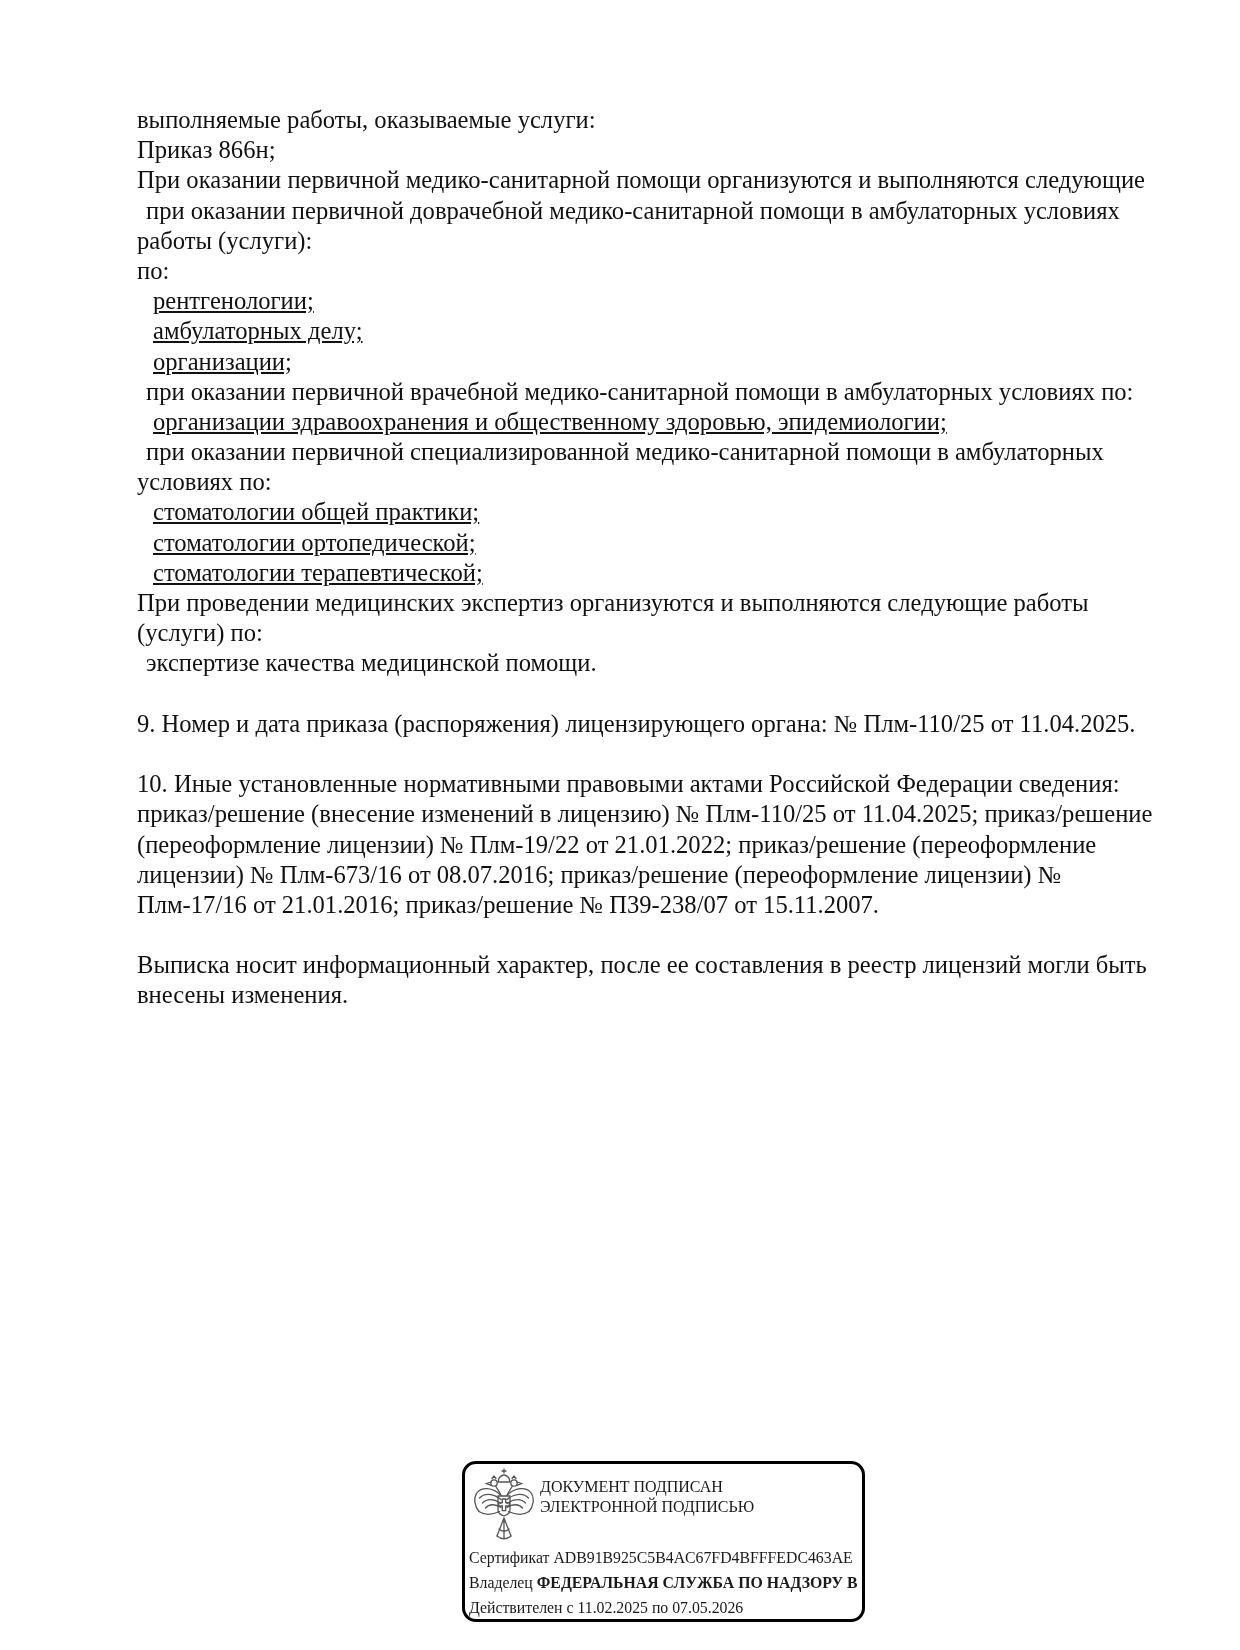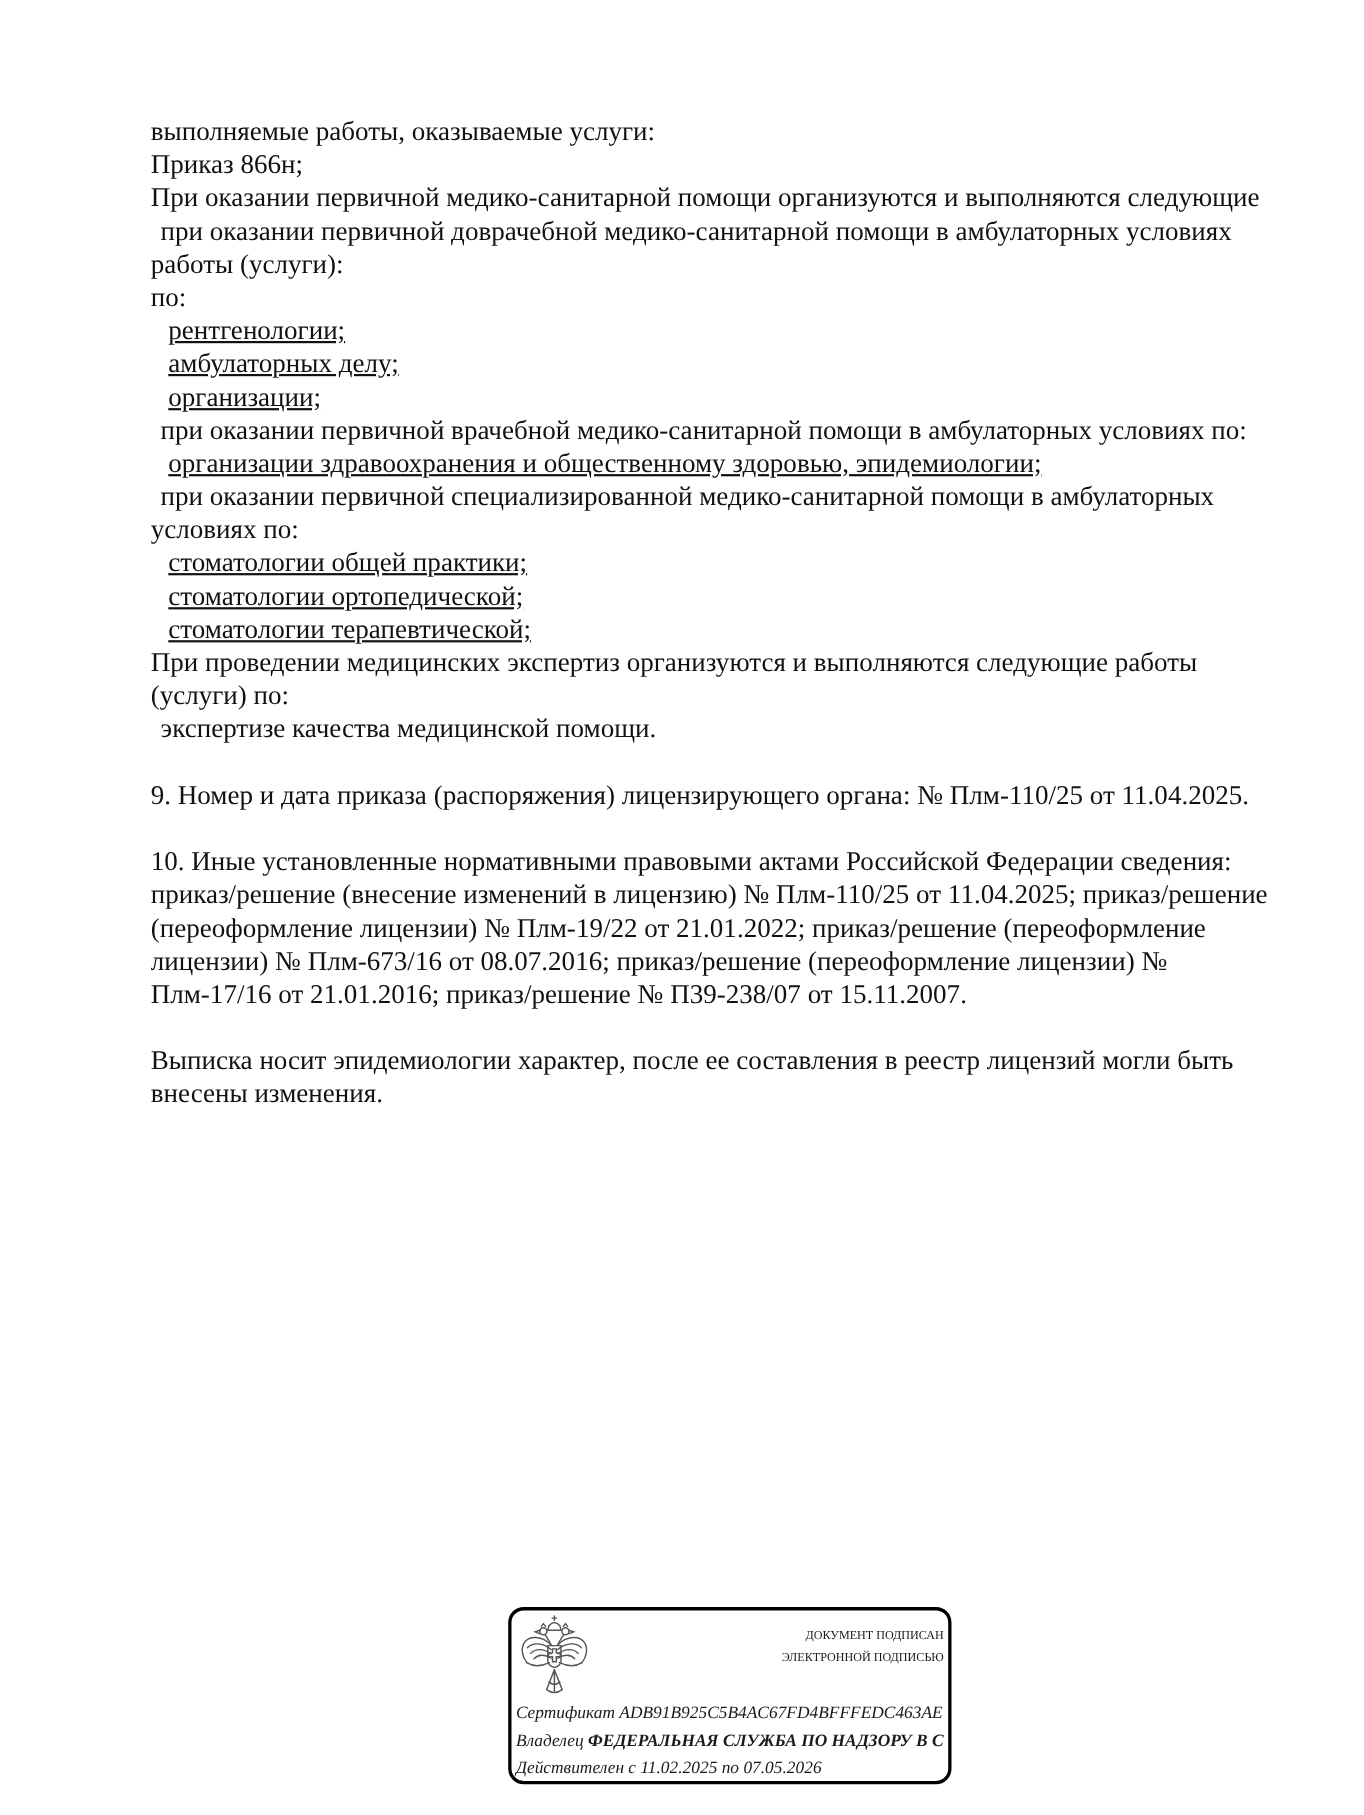--- a/index.html
+++ b/index.html
@@ -52,35 +52,34 @@
     left: 7px;
     top: 4px;
     width: 64px;
     height: 78px;
   }
   .stamp-title {
     position: absolute;
     left: 75px;
     top: 13px;
     width: 318px;
-    text-align: right;
-    font-size: 11px;
+    text-align: left;
+    font-size: 16px;
     line-height: 20px;
     color: #1a1a1a;
   }
   .stamp-info {
     position: absolute;
     left: 4px;
     top: 81px;
     width: 420px;
     font-size: 15.8px;
     line-height: 25.2px;
     white-space: nowrap;
     color: #1a1a1a;
-    font-style: italic;
   }
   .stamp-info .row { height: 25.2px; }
   .stamp-info b { font-weight: bold; }
 </style>
 </head>
 <body>
 
 <div class="page">
 
   <div class="doc-text">
@@ -105,21 +104,21 @@
     <div class="line ind1">экспертизе качества медицинской помощи.</div>
     <div class="line blank"></div>
     <div class="line">9. Номер и дата приказа (распоряжения) лицензирующего органа: № Плм-110/25 от 11.04.2025.</div>
     <div class="line blank"></div>
     <div class="line">10. Иные установленные нормативными правовыми актами Российской Федерации сведения:</div>
     <div class="line">приказ/решение (внесение изменений в лицензию) № Плм-110/25 от 11.04.2025; приказ/решение</div>
     <div class="line">(переоформление лицензии) № Плм-19/22 от 21.01.2022; приказ/решение (переоформление</div>
     <div class="line">лицензии) № Плм-673/16 от 08.07.2016; приказ/решение (переоформление лицензии) №</div>
     <div class="line">Плм-17/16 от 21.01.2016; приказ/решение № П39-238/07 от 15.11.2007.</div>
     <div class="line blank"></div>
-    <div class="line">Выписка носит эпидемиологии характер, после ее составления в реестр лицензий могли быть</div>
+    <div class="line">Выписка носит информационный характер, после ее составления в реестр лицензий могли быть</div>
     <div class="line">внесены изменения.</div>
   </div>
 
   <div class="stamp">
     <svg class="stamp-emblem" viewBox="0 0 64 78" xmlns="http://www.w3.org/2000/svg" fill="none" stroke="#555555" stroke-width="1.3" stroke-linecap="round">
 
       <path d="M32 1 v4 M30 3 h4"></path>
       <path d="M27 10 q5 -6 10 0 l1 4 h-12 z"></path>
 
       <circle cx="22" cy="15" r="3.2"></circle>

